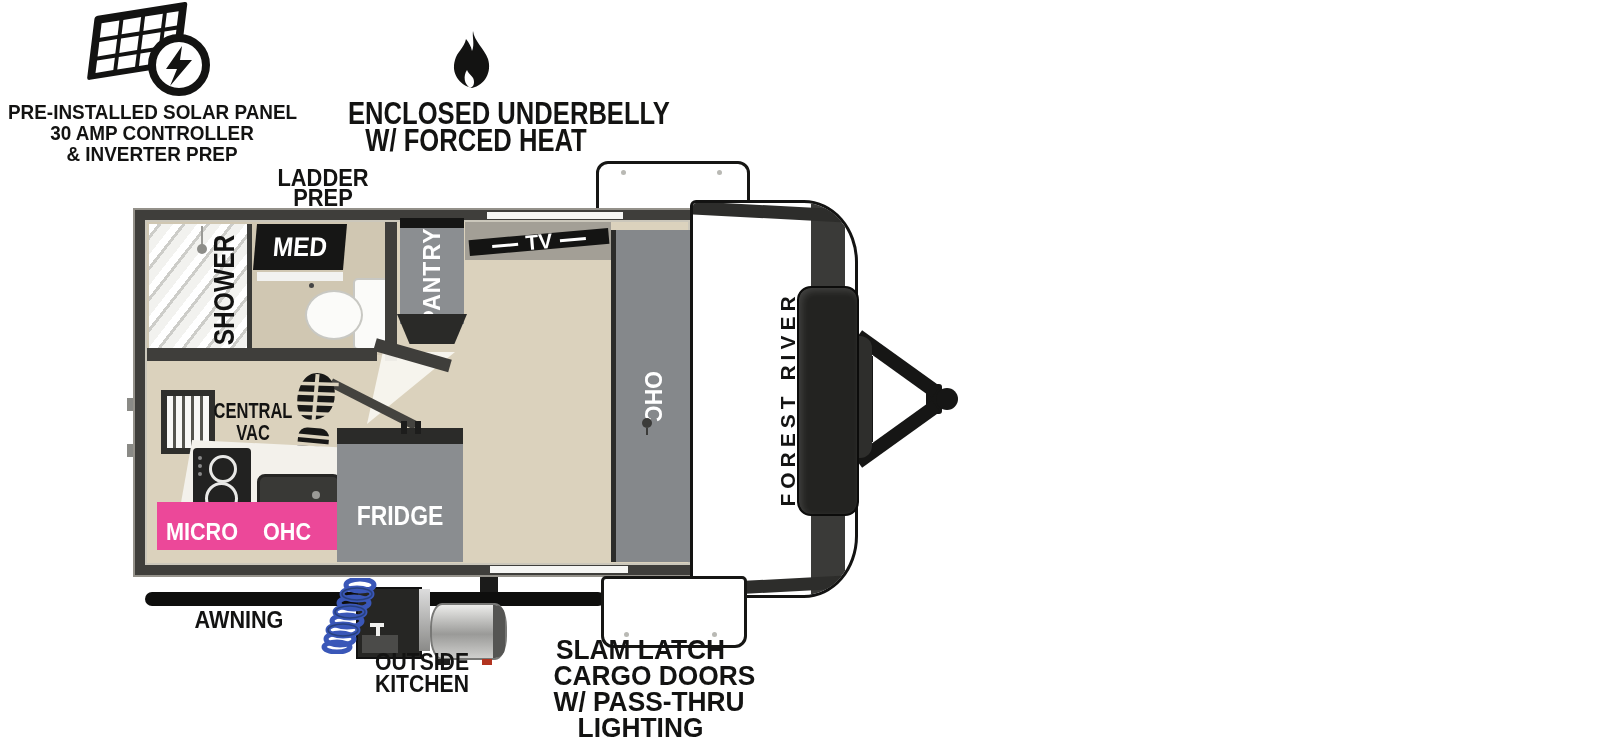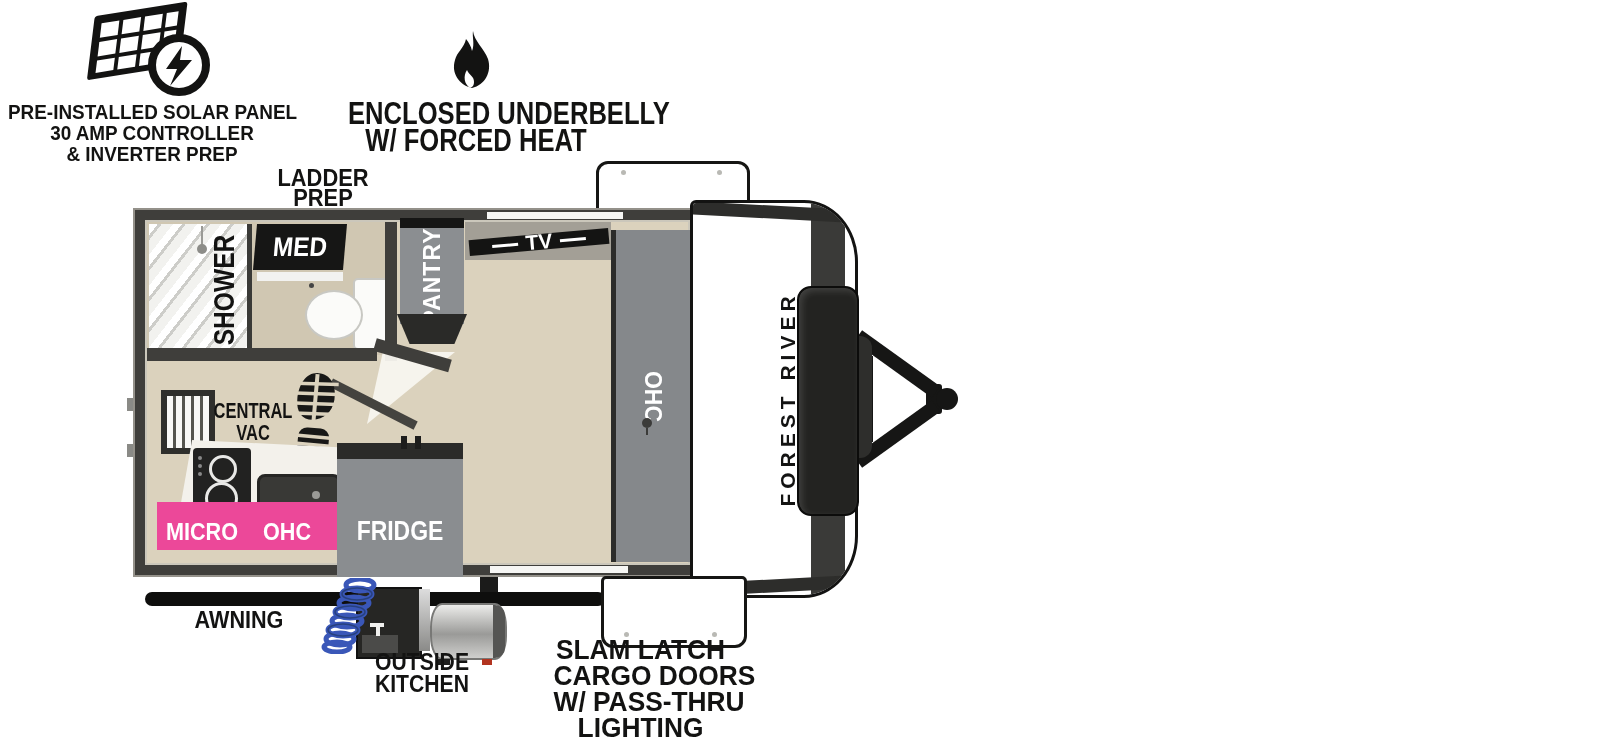--- a/index.html
+++ b/index.html
@@ -217,21 +217,21 @@
     </div>
     <div class="abs" style="left:122px;top:264px;width:78px;height:42px;background:#393936;border:3px solid #262624;border-radius:8px;">
       <span class="abs" style="left:52px;top:14px;width:8px;height:8px;border-radius:50%;background:#9a9a96;"></span>
     </div>
 
     <div class="abs" style="left:22px;top:292px;width:182px;height:48px;background:#ec4899;">
       <span class="lbl white" style="left:0;top:16px;width:90px;font-size:24px;transform:scaleX(.9);position:absolute;">MICRO</span>
       <span class="lbl white" style="left:100px;top:16px;width:60px;font-size:24px;transform:scaleX(.9);position:absolute;">OHC</span>
     </div>
 
-    <div class="abs" style="left:202px;top:218px;width:126px;height:134px;background:#8a8d90;margin-top:15px;">
+    <div class="abs" style="left:202px;top:218px;width:126px;height:134px;background:#8a8d90;">
       <div class="abs" style="left:0;top:0;width:100%;height:16px;background:#2b2b29;"></div>
       <span class="abs" style="left:64px;top:-7px;width:6px;height:13px;background:#1d1d1c;"></span>
       <span class="abs" style="left:78px;top:-7px;width:6px;height:13px;background:#1d1d1c;"></span>
       <div class="lbl white" style="left:0;top:72px;width:100%;font-size:28px;transform:scaleX(.82);position:absolute;">FRIDGE</div>
     </div>
   </div>
 
   <div id="front-cap">
     <div class="abs" style="right:10px;top:0;width:34px;height:100%;background:#3a3a38;"></div>
     <div class="abs" style="left:-8px;top:-2px;width:185px;height:13px;background:#2d2d2b;

